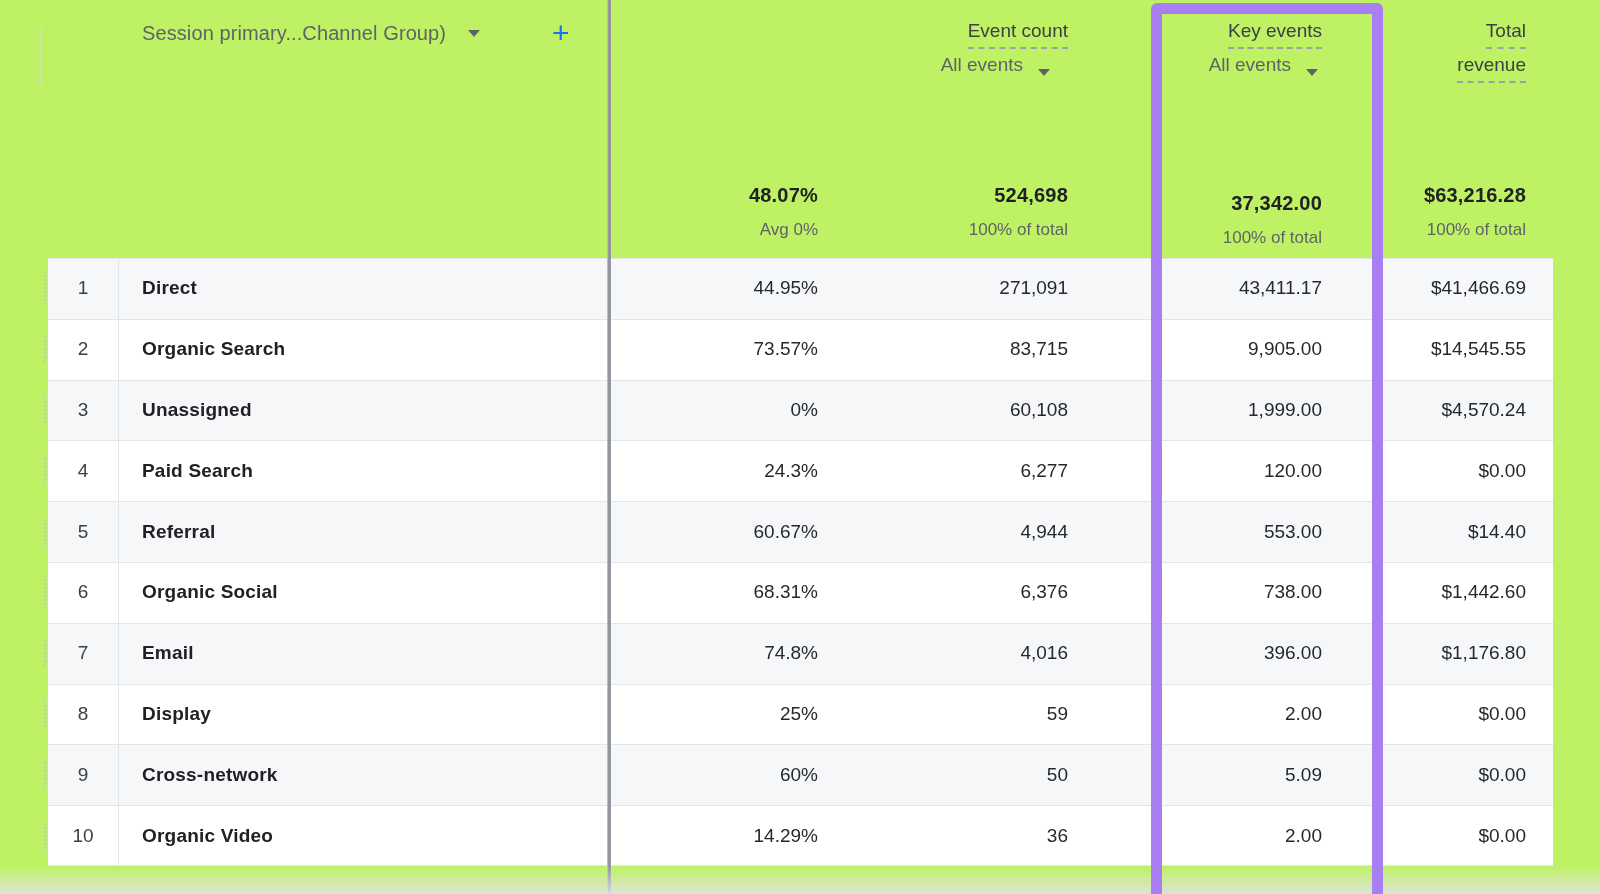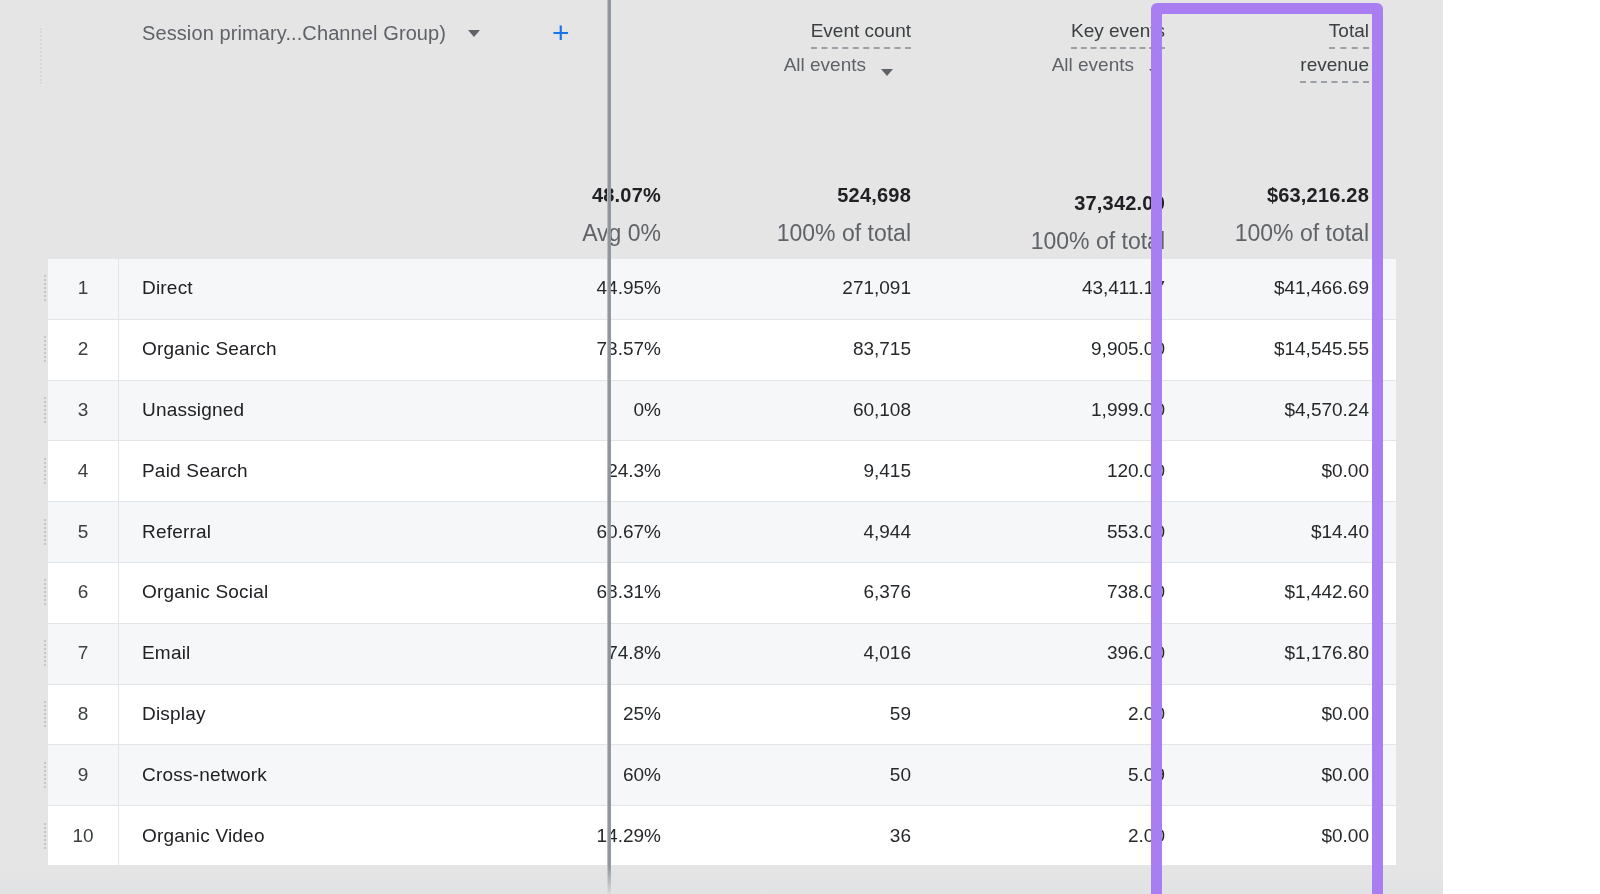--- a/index.html
+++ b/index.html
@@ -1,18 +1,18 @@
 <!DOCTYPE html>
 <html style="--purple: #a97ef2; --blue: #1a73e8;"><head>
 <meta charset="utf-8">
 <style>
   * { margin:0; padding:0; box-sizing:border-box; }
   html,body { width:1600px; height:894px; overflow:hidden; background:#ffffff;
               font-family:"Liberation Sans", sans-serif; color:#202124; }
-  .stage { position:relative; width:1443px; height:894px; background:#e5e5e5; }
+  .stage { position:relative; width:1600px; height:894px; background:#bef264; }
 
   
   .col-divider { position:absolute; top:0; bottom:0; left:607px; width:4px;
                  background:linear-gradient(to right,#cdd1d5,#878d93 45%,#9aa0a6); z-index:3; }
 
   
   .highlight-box { position:absolute; left:1151px; top:3px; width:232px; height:950px;
                    border:11px solid var(--purple); border-radius:6px; z-index:6;
                    pointer-events:none; }
 
@@ -38,21 +38,21 @@
   .subfilter { position:absolute; top:54px; display:flex; align-items:flex-end; z-index:2;
                font-size:19px; color:#5f6368; cursor:pointer; }
   .subfilter .caret { margin-left:15px; border-top-color:#5f6368; }
   .sf-event { right:550px; }
   .sf-key   { right:282px; }
 
   
   .totals { position:absolute; top:184px; left:0; right:0; height:70px; z-index:2;padding-left:28px; }
   .tot { position:absolute; text-align:right; }
   .tot .v { font-size:20px; font-weight:700; color:#202124; letter-spacing:.2px; }
-  .tot .s { margin-top:13px; font-size:23px; color:#5f6368; }
+  .tot .s { margin-top:13px; font-size:17px; color:#5f6368; }
   .tot-eng  { right:782px; }
   .tot-event{ right:532px; }
   .tot-key  { right:278px;margin-top:8px; }
   .tot-rev  { right:74px;  }
 
   
   .rows { position:absolute; top:258px; left:0; right:0; z-index:1; }
   .row { position:relative; height:60.8px; }
   .row .bg { position:absolute; left:48px; right:47px; top:0; bottom:0;
              border-top:1px solid #e3e6e8; }
@@ -60,21 +60,21 @@
   .row:nth-child(even) .bg { background:#ffffff; }
   .rows .row:last-child .bg { border-bottom:1px solid #e3e6e8; }
   .row .vline { position:absolute; left:118px; top:0; bottom:0; width:1px; background:#e3e6e8; }
   .tick { position:absolute; left:44px; top:50%; transform:translateY(-50%);
           height:26px; width:0; border-left:2px dotted #c3c7cc; }
   .head-tick { position:absolute; left:40px; top:28px; height:56px; width:0;
                border-left:2px dotted #d7dadd; z-index:2; }
   .cell { position:absolute; top:50%; transform:translateY(-50%); font-size:19px;
           white-space:nowrap; }
   .cell.num { left:48px; width:70px; text-align:center; color:#3c4043; }
-  .cell.channel { left:142px; font-weight:400; color:#202124; letter-spacing:.2px; }
+  .cell.channel { left:142px; font-weight:700; color:#202124; letter-spacing:.2px; }
   .cell.m { text-align:right; color:#26292c; }
   .cell.eng   { right:782px; }
   .cell.event { right:532px; }
   .cell.key   { right:278px; }
   .cell.rev   { right:74px;  }
 
   
   .bottom-fade { position:absolute; left:0; right:0; bottom:0; height:28px; z-index:4;
                  background:linear-gradient(to bottom, rgba(236,237,238,0), rgba(225,226,228,.9));
                  pointer-events:none; }
@@ -172,21 +172,21 @@
       <span class="cell m rev">$4,570.24</span>
     </div>
 
     <div class="row">
       <div class="bg"></div>
       <div class="vline"></div>
       <span class="tick"></span>
       <span class="cell num">4</span>
       <span class="cell channel">Paid Search</span>
       <span class="cell m eng">24.3%</span>
-      <span class="cell m event">9,415</span>
+      <span class="cell m event">6,277</span>
       <span class="cell m key">120.00</span>
       <span class="cell m rev">$0.00</span>
     </div>
 
     <div class="row">
       <div class="bg"></div>
       <div class="vline"></div>
       <span class="tick"></span>
       <span class="cell num">5</span>
       <span class="cell channel">Referral</span>

